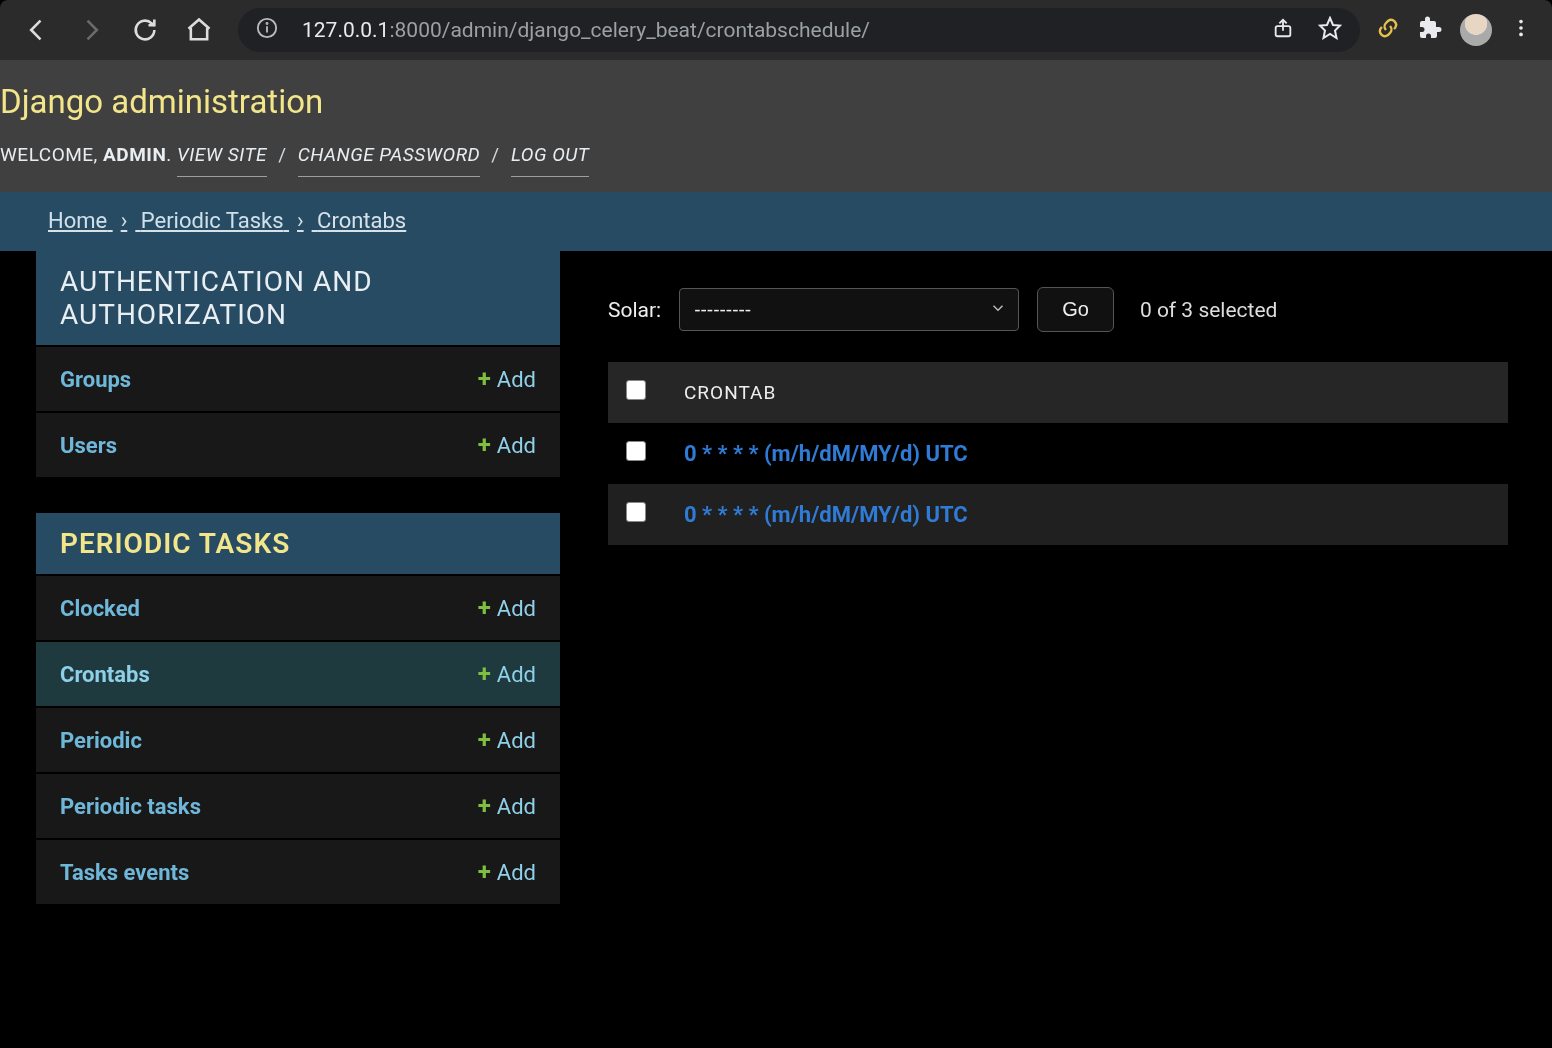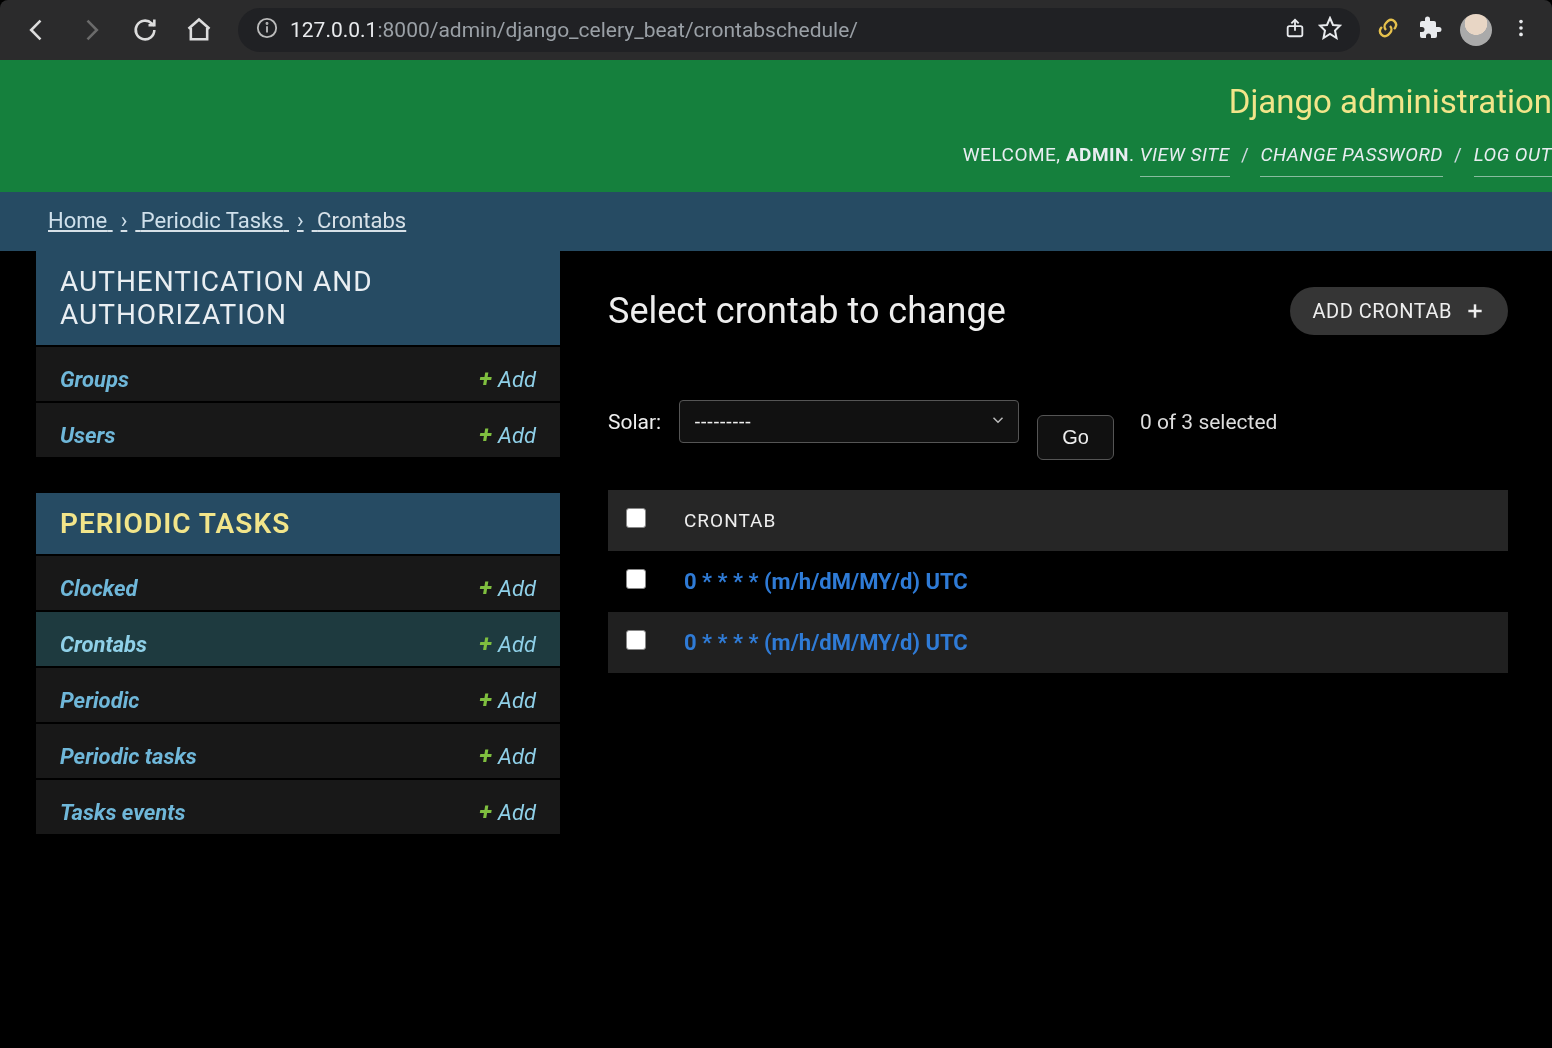--- a/index.html
+++ b/index.html
@@ -32,42 +32,42 @@
 .nav-btn svg { width: 28px; height: 28px; }
 .addr-bar {
   flex: 1;
   height: 44px;
   background: #202124;
   border-radius: 22px;
   display: flex;
   align-items: center;
   padding: 0 18px;
   margin: 0 8px;
-  gap: 12px;
+  gap: 24px;
   color: #e8eaed;
   font-size: 21px;
 }
 .addr-bar .info-icon { color: #bbb; }
 .addr-text { flex: 1; white-space: nowrap; overflow: hidden; }
 .addr-text .dim { color: #9aa0a6; }
 .chrome-icons { display: flex; align-items: center; gap: 18px; padding-right: 6px; }
 .chrome-icons .icon { color: #e8eaed; }
 .avatar {
   width: 32px; height: 32px; border-radius: 50%;
   background: radial-gradient(circle at 50% 30%, #e8d6c5 0 40%, #aaa 42% 100%);
 }
 
 
 .page { background: #000; }
 
 
 .dj-header {
-  background: #15803d;
+  background: #404040;
   padding: 22px 0 26px;
-  text-align: right;
+  text-align: left;
 }
 .dj-title {
   color: #f2e58a;
   font-size: 33px;
   font-weight: 400;
   margin-bottom: 22px;
 }
 .user-tools {
   color: #e8edf1;
   font-size: 19px;
@@ -110,23 +110,22 @@
   letter-spacing: 1px;
   padding: 14px 24px;
   font-weight: 400;
 }
 .module-caption.yellow { color: #f2e58a; font-weight: 600; }
 .model-row {
   display: flex;
   justify-content: space-between;
   align-items: center;
   background: #181818;
-  padding: 18px 24px 8px 24px;
+  padding: 18px 24px 18px 24px;
   border-top: 2px solid #000;
-  font-style: italic;
 }
 .model-row.active { background: #1e3a3f; }
 .model-link {
   color: #6fb7d9;
   font-size: 22px;
   font-weight: 700;
   text-decoration: none;
 }
 .model-row.active .model-link { color: #8fd0e8; }
 .addlink {
@@ -189,21 +188,20 @@
   position: absolute; right: 12px; top: 50%; transform: translateY(-50%);
   color: #bbb; pointer-events: none;
 }
 .actions button {
   background: #111;
   border: 1px solid #555;
   color: #eee;
   font-size: 20px;
   padding: 10px 24px;
   border-radius: 6px;
-  margin-top: 32px;
 }
 .sel-count { margin-left: 8px; color: #ddd; }
 
 
 .results { border-collapse: collapse; width: 100%; }
 .results thead th {
   background: #262626;
   text-align: left;
   padding: 18px 18px;
   font-size: 19px;
@@ -375,32 +373,20 @@
           <a class="model-link" href="#">Tasks events</a>
           <a class="addlink" href="#">
               <span class="plus">+</span>
               <span>Add</span>
             </a>
         </div>
       </div>
     </div>
 
     <div class="content">
-      <div class="content-header">
-        <h2 class="content-title">Select crontab to change</h2>
-        <a class="object-tools" href="#">
-          <span>ADD CRONTAB</span>
-          <span class="plus-circle">
-            <svg width="20" height="20" viewBox="0 0 24 24" fill="none" stroke="currentColor" stroke-width="3">
-                <line x1="12" y1="4" x2="12" y2="20"></line>
-                <line x1="4" y1="12" x2="20" y2="12"></line>
-              </svg>
-          </span>
-        </a>
-      </div>
 
       <div class="actions">
         <span>Solar:</span>
         <span class="select-wrap">
           <select>
             <option>---------</option>
           </select>
           <span class="chev">
             <svg width="18" height="18" viewBox="0 0 24 24" fill="none" stroke="currentColor" stroke-width="2">
                 <path d="M6 9l6 6 6-6"></path>

